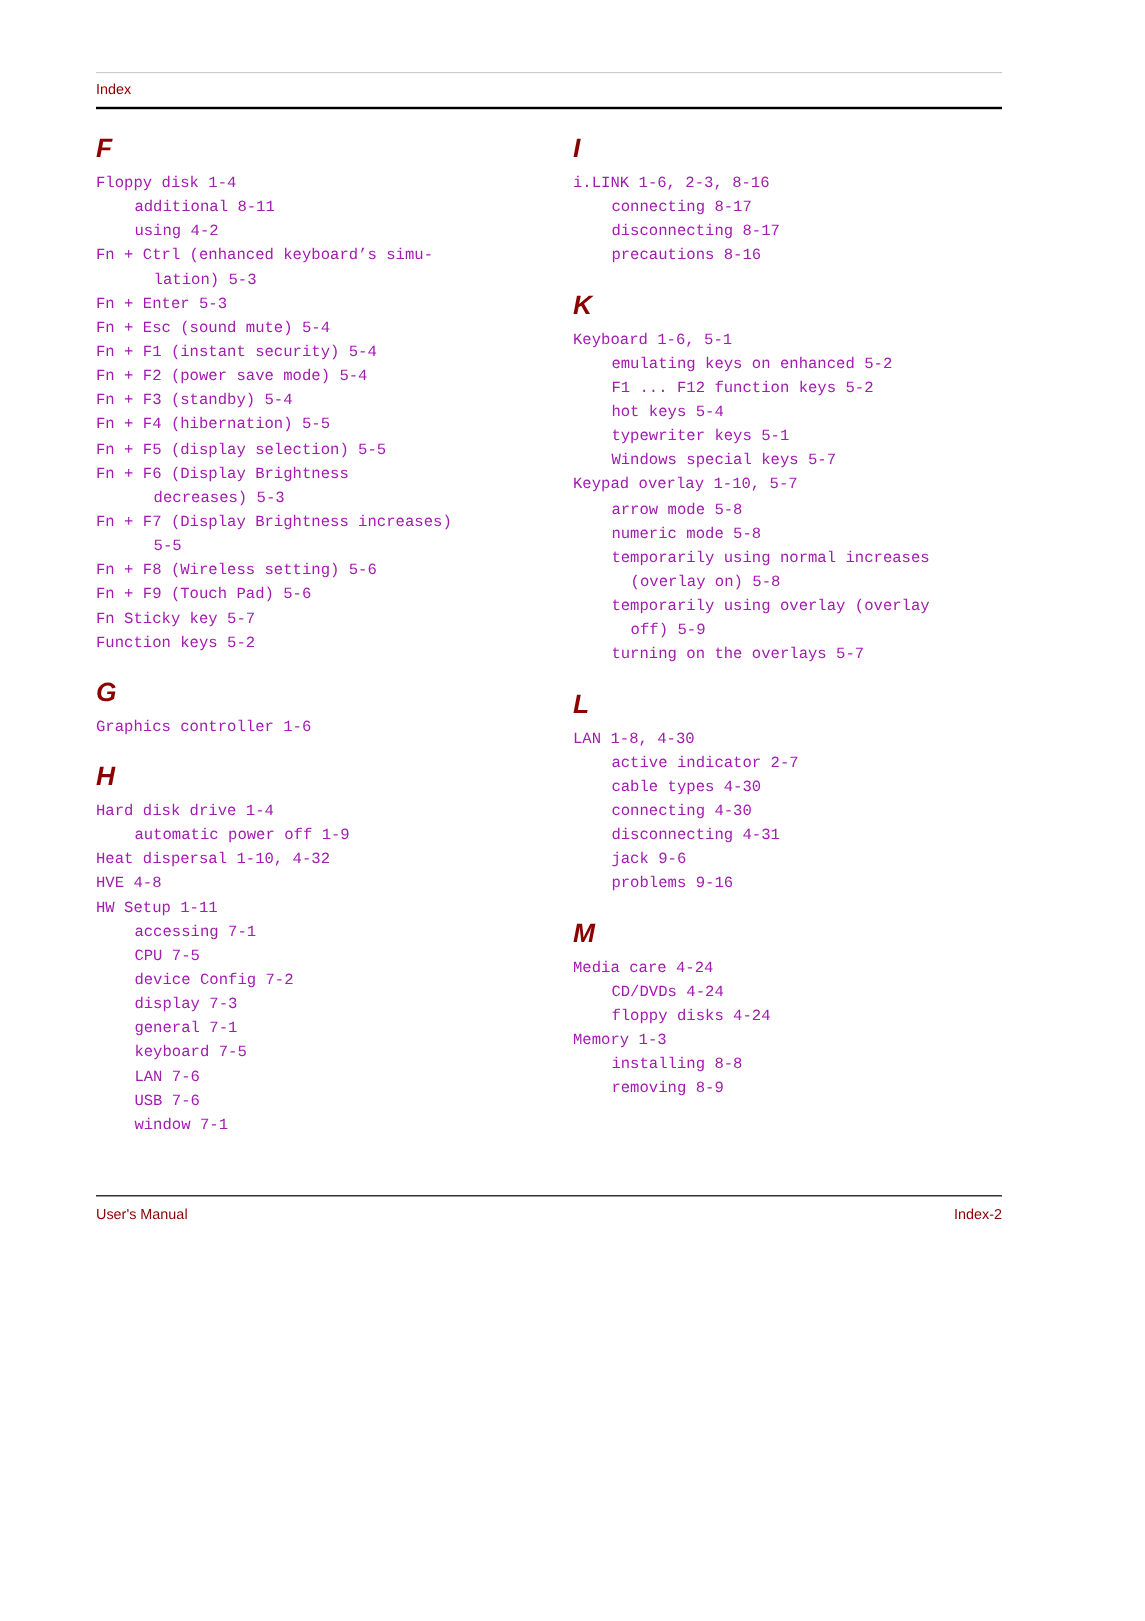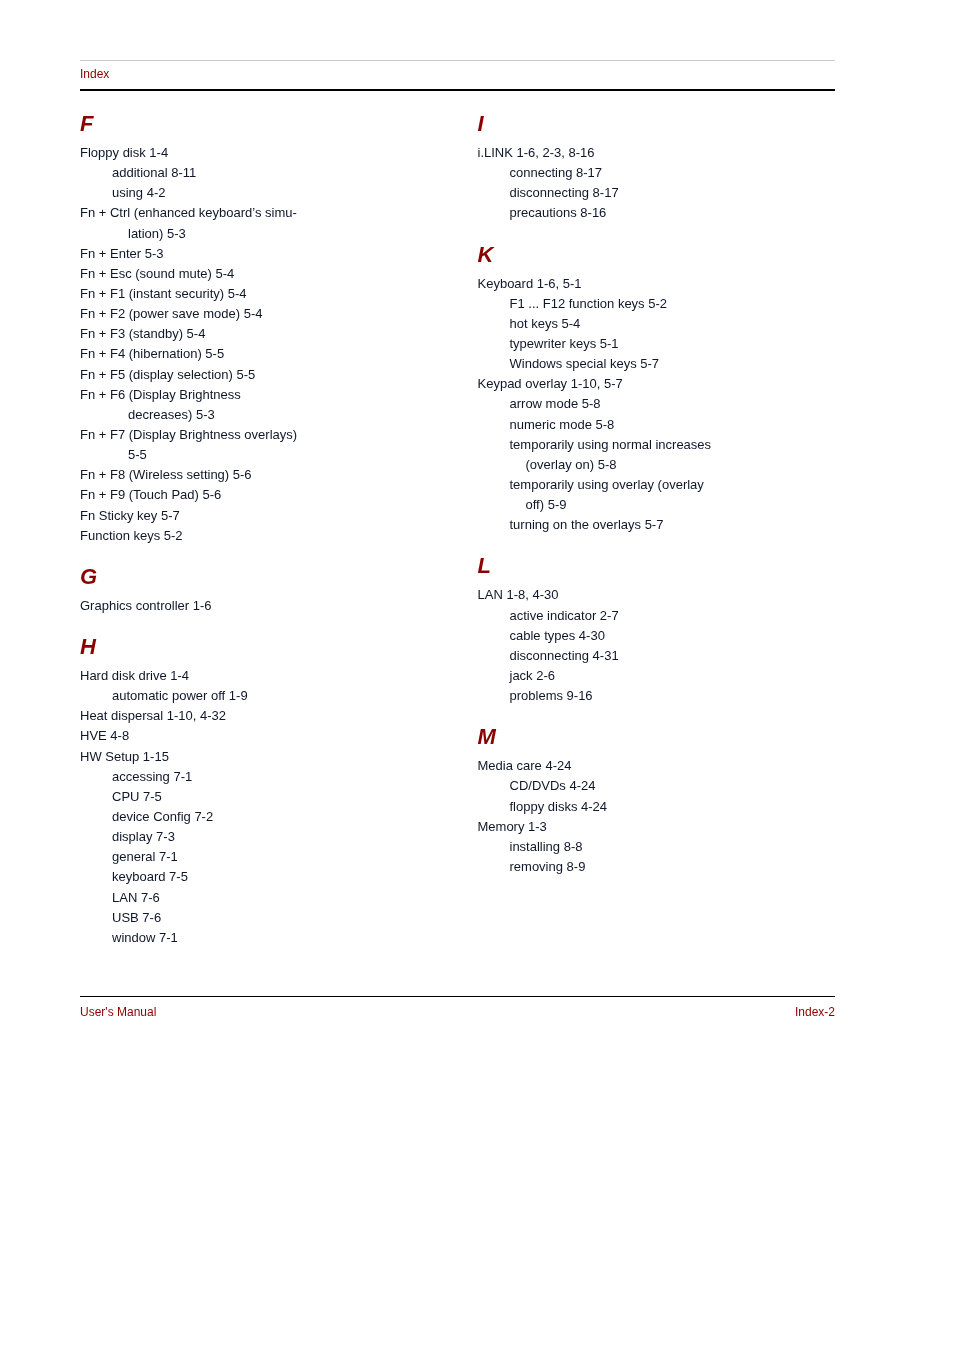--- a/index.html
+++ b/index.html
@@ -46,21 +46,22 @@
     .section-letter {
       font-size: 22px;
       font-weight: bold;
       color: #8b0000;
       margin-bottom: 6px;
       font-style: italic;
     }
     .index-entry {
       font-size: 13px;
       line-height: 1.55;
-      color: #0f172a;
+      color: #a21caf;
+      font-family: Liberation Mono, monospace;
     }
     .index-entry .main-entry {
       display: block;
     }
     .index-entry .sub-entry {
       display: block;
       padding-left: 32px;
     }
     .index-entry .sub-sub-entry {
       display: block;
@@ -103,42 +104,42 @@
             <span class="sub-sub-entry">lation) 5-3</span>
             <span class="main-entry">Fn + Enter 5-3</span>
             <span class="main-entry">Fn + Esc (sound mute) 5-4</span>
             <span class="main-entry">Fn + F1 (instant security) 5-4</span>
             <span class="main-entry">Fn + F2 (power save mode) 5-4</span>
             <span class="main-entry">Fn + F3 (standby) 5-4</span>
             <span class="main-entry">Fn + F4 (hibernation) 5-5</span>
             <span class="main-entry">Fn + F5 (display selection) 5-5</span>
             <span class="main-entry">Fn + F6 (Display Brightness</span>
             <span class="sub-sub-entry">decreases) 5-3</span>
-            <span class="main-entry">Fn + F7 (Display Brightness overlays)</span>
+            <span class="main-entry">Fn + F7 (Display Brightness increases)</span>
             <span class="sub-sub-entry">5-5</span>
             <span class="main-entry">Fn + F8 (Wireless setting) 5-6</span>
             <span class="main-entry">Fn + F9 (Touch Pad) 5-6</span>
             <span class="main-entry">Fn Sticky key 5-7</span>
             <span class="main-entry">Function keys 5-2</span>
           </div>
         </div>
         <div class="section-block">
           <div class="section-letter">G</div>
           <div class="index-entry">
             <span class="main-entry">Graphics controller 1-6</span>
           </div>
         </div>
         <div class="section-block">
           <div class="section-letter">H</div>
           <div class="index-entry">
             <span class="main-entry">Hard disk drive 1-4</span>
             <span class="sub-entry">automatic power off 1-9</span>
             <span class="main-entry">Heat dispersal 1-10, 4-32</span>
             <span class="main-entry">HVE 4-8</span>
-            <span class="main-entry">HW Setup 1-15</span>
+            <span class="main-entry">HW Setup 1-11</span>
             <span class="sub-entry">accessing 7-1</span>
             <span class="sub-entry">CPU 7-5</span>
             <span class="sub-entry">device Config 7-2</span>
             <span class="sub-entry">display 7-3</span>
             <span class="sub-entry">general 7-1</span>
             <span class="sub-entry">keyboard 7-5</span>
             <span class="sub-entry">LAN 7-6</span>
             <span class="sub-entry">USB 7-6</span>
             <span class="sub-entry">window 7-1</span>
           </div>
@@ -152,42 +153,44 @@
             <span class="main-entry">i.LINK 1-6, 2-3, 8-16</span>
             <span class="sub-entry">connecting 8-17</span>
             <span class="sub-entry">disconnecting 8-17</span>
             <span class="sub-entry">precautions 8-16</span>
           </div>
         </div>
         <div class="section-block">
           <div class="section-letter">K</div>
           <div class="index-entry">
             <span class="main-entry">Keyboard 1-6, 5-1</span>
+            <span class="sub-entry">emulating keys on enhanced 5-2</span>
             <span class="sub-entry">F1 ... F12 function keys 5-2</span>
             <span class="sub-entry">hot keys 5-4</span>
             <span class="sub-entry">typewriter keys 5-1</span>
             <span class="sub-entry">Windows special keys 5-7</span>
             <span class="main-entry">Keypad overlay 1-10, 5-7</span>
             <span class="sub-entry">arrow mode 5-8</span>
             <span class="sub-entry">numeric mode 5-8</span>
             <span class="sub-entry">temporarily using normal increases</span>
             <span class="sub-sub-entry">(overlay on) 5-8</span>
             <span class="sub-entry">temporarily using overlay (overlay</span>
             <span class="sub-sub-entry">off) 5-9</span>
             <span class="sub-entry">turning on the overlays 5-7</span>
           </div>
         </div>
         <div class="section-block">
           <div class="section-letter">L</div>
           <div class="index-entry">
             <span class="main-entry">LAN 1-8, 4-30</span>
             <span class="sub-entry">active indicator 2-7</span>
             <span class="sub-entry">cable types 4-30</span>
+            <span class="sub-entry">connecting 4-30</span>
             <span class="sub-entry">disconnecting 4-31</span>
-            <span class="sub-entry">jack 2-6</span>
+            <span class="sub-entry">jack 9-6</span>
             <span class="sub-entry">problems 9-16</span>
           </div>
         </div>
         <div class="section-block">
           <div class="section-letter">M</div>
           <div class="index-entry">
             <span class="main-entry">Media care 4-24</span>
             <span class="sub-entry">CD/DVDs 4-24</span>
             <span class="sub-entry">floppy disks 4-24</span>
             <span class="main-entry">Memory 1-3</span>

